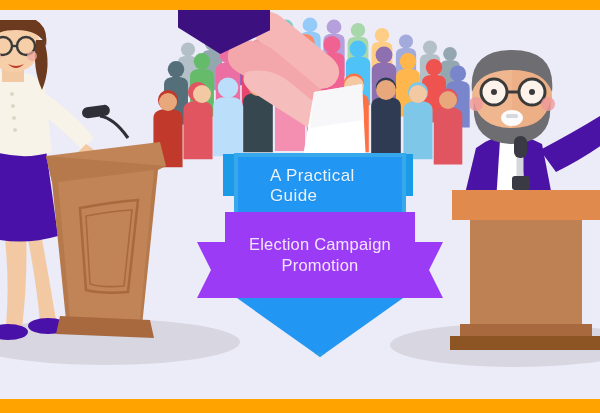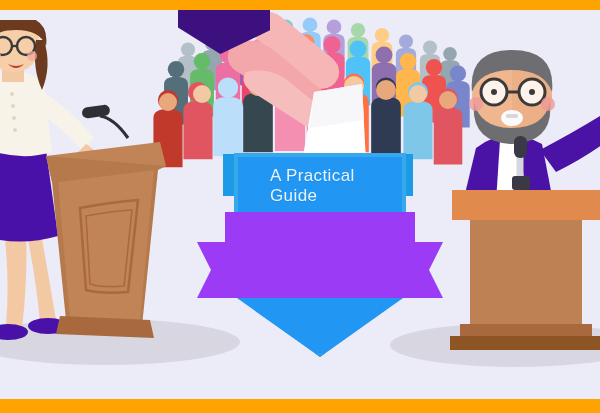--- a/index.html
+++ b/index.html
@@ -369,18 +369,24 @@
     </div>
 
     <div class="blue-box">
       <span class="title">A Practical Guide</span>
     </div>
 
     <div class="ribbon">
       <div class="rb-tail l"></div>
       <div class="rb-tail r"></div>
       <div class="rb-main"></div>
+      <div class="rb-text">
+        <div>
+          <div>Election Campaign</div>
+          <div>Promotion</div>
+        </div>
+      </div>
     </div>
   </div>
 
   <div class="bar top"></div>
   <div class="bar bottom"></div>
 </div>
 
 </body></html>

